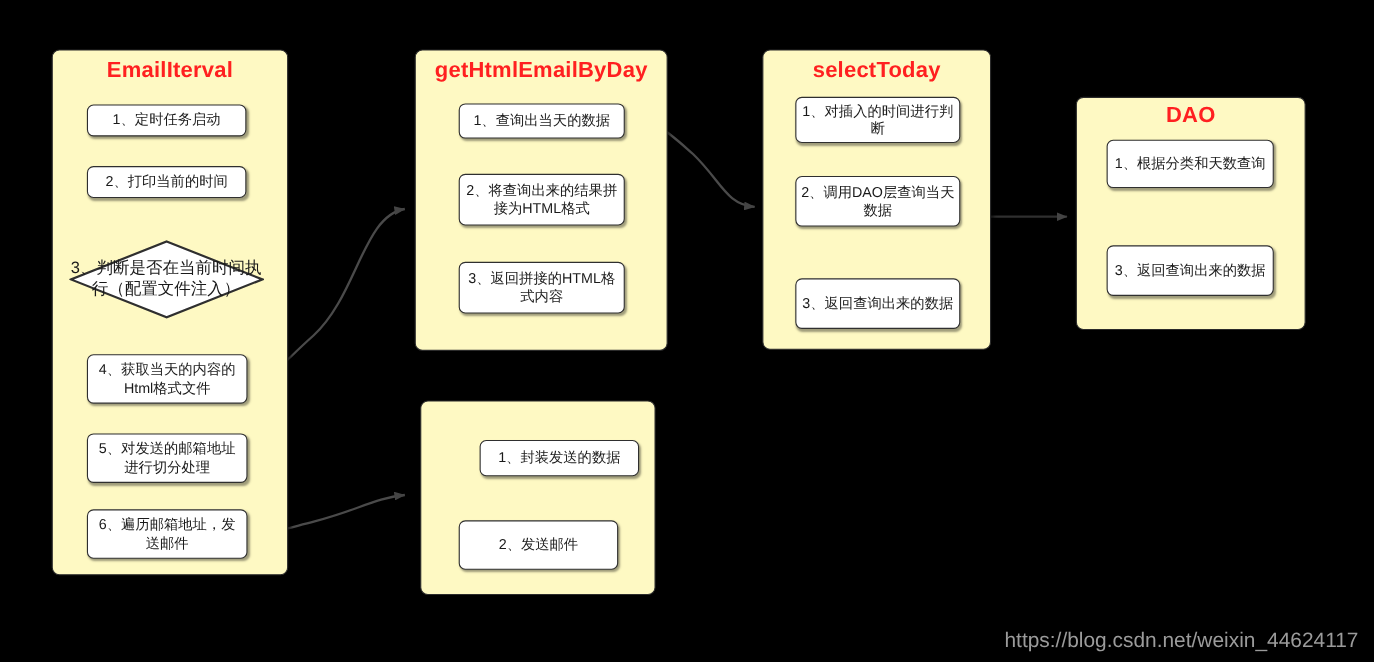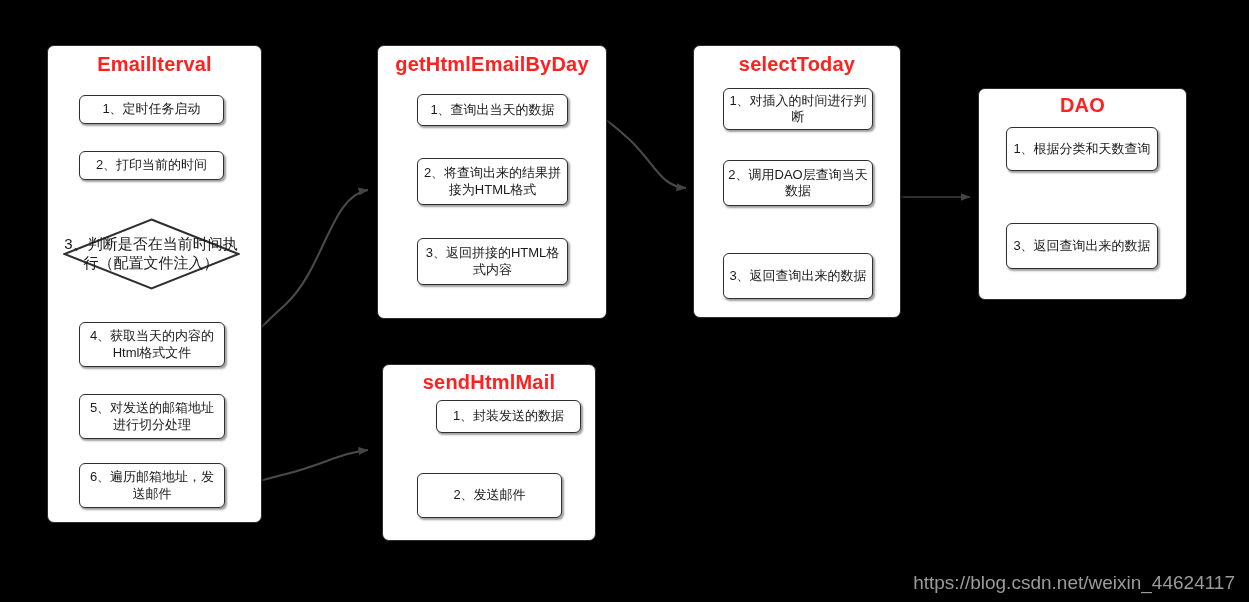--- a/index.html
+++ b/index.html
@@ -16,21 +16,21 @@
   }
   #canvas {
     position: absolute;
     left: 0; top: 0;
     width: 1249px;
     height: 602px;
   }
   
   .lane {
     position: absolute;
-    background: #ffffff;
+    background: #fef9c3;
     border: 1.6px solid #2b2b2b;
     border-radius: 7px;
     box-sizing: border-box;
     box-shadow: 2px 3px 3px rgba(0,0,0,0.55);
   }
   .lane-title {
     position: absolute;
     left: 0;
     width: 100%;
     text-align: center;
@@ -192,21 +192,20 @@
 
   <div class="lane" style="left:978px; top:88px; width:209px; height:212px;">
     <div class="lane-title" style="top:5px;">DAO</div>
 
     <div class="node" style="left:27px; top:38px; width:152px; height:44px;">1、根据分类和天数查询</div>
 
     <div class="node" style="left:27px; top:134px; width:152px; height:46px;">3、返回查询出来的数据</div>
   </div>
 
   <div class="lane" style="left:382px; top:364px; width:214px; height:177px;">
-    <div class="lane-title" style="top:6px;">sendHtmlMail</div>
 
     <div class="node" style="left:34px; top:35px; width:145px; height:33px;margin-left:19px;">1、封装发送的数据</div>
 
     <div class="node" style="left:34px; top:108px; width:145px; height:45px;">2、发送邮件</div>
   </div>
 
   <div id="watermark">https://blog.csdn.net/weixin_44624117</div>
 
 </div>
 

